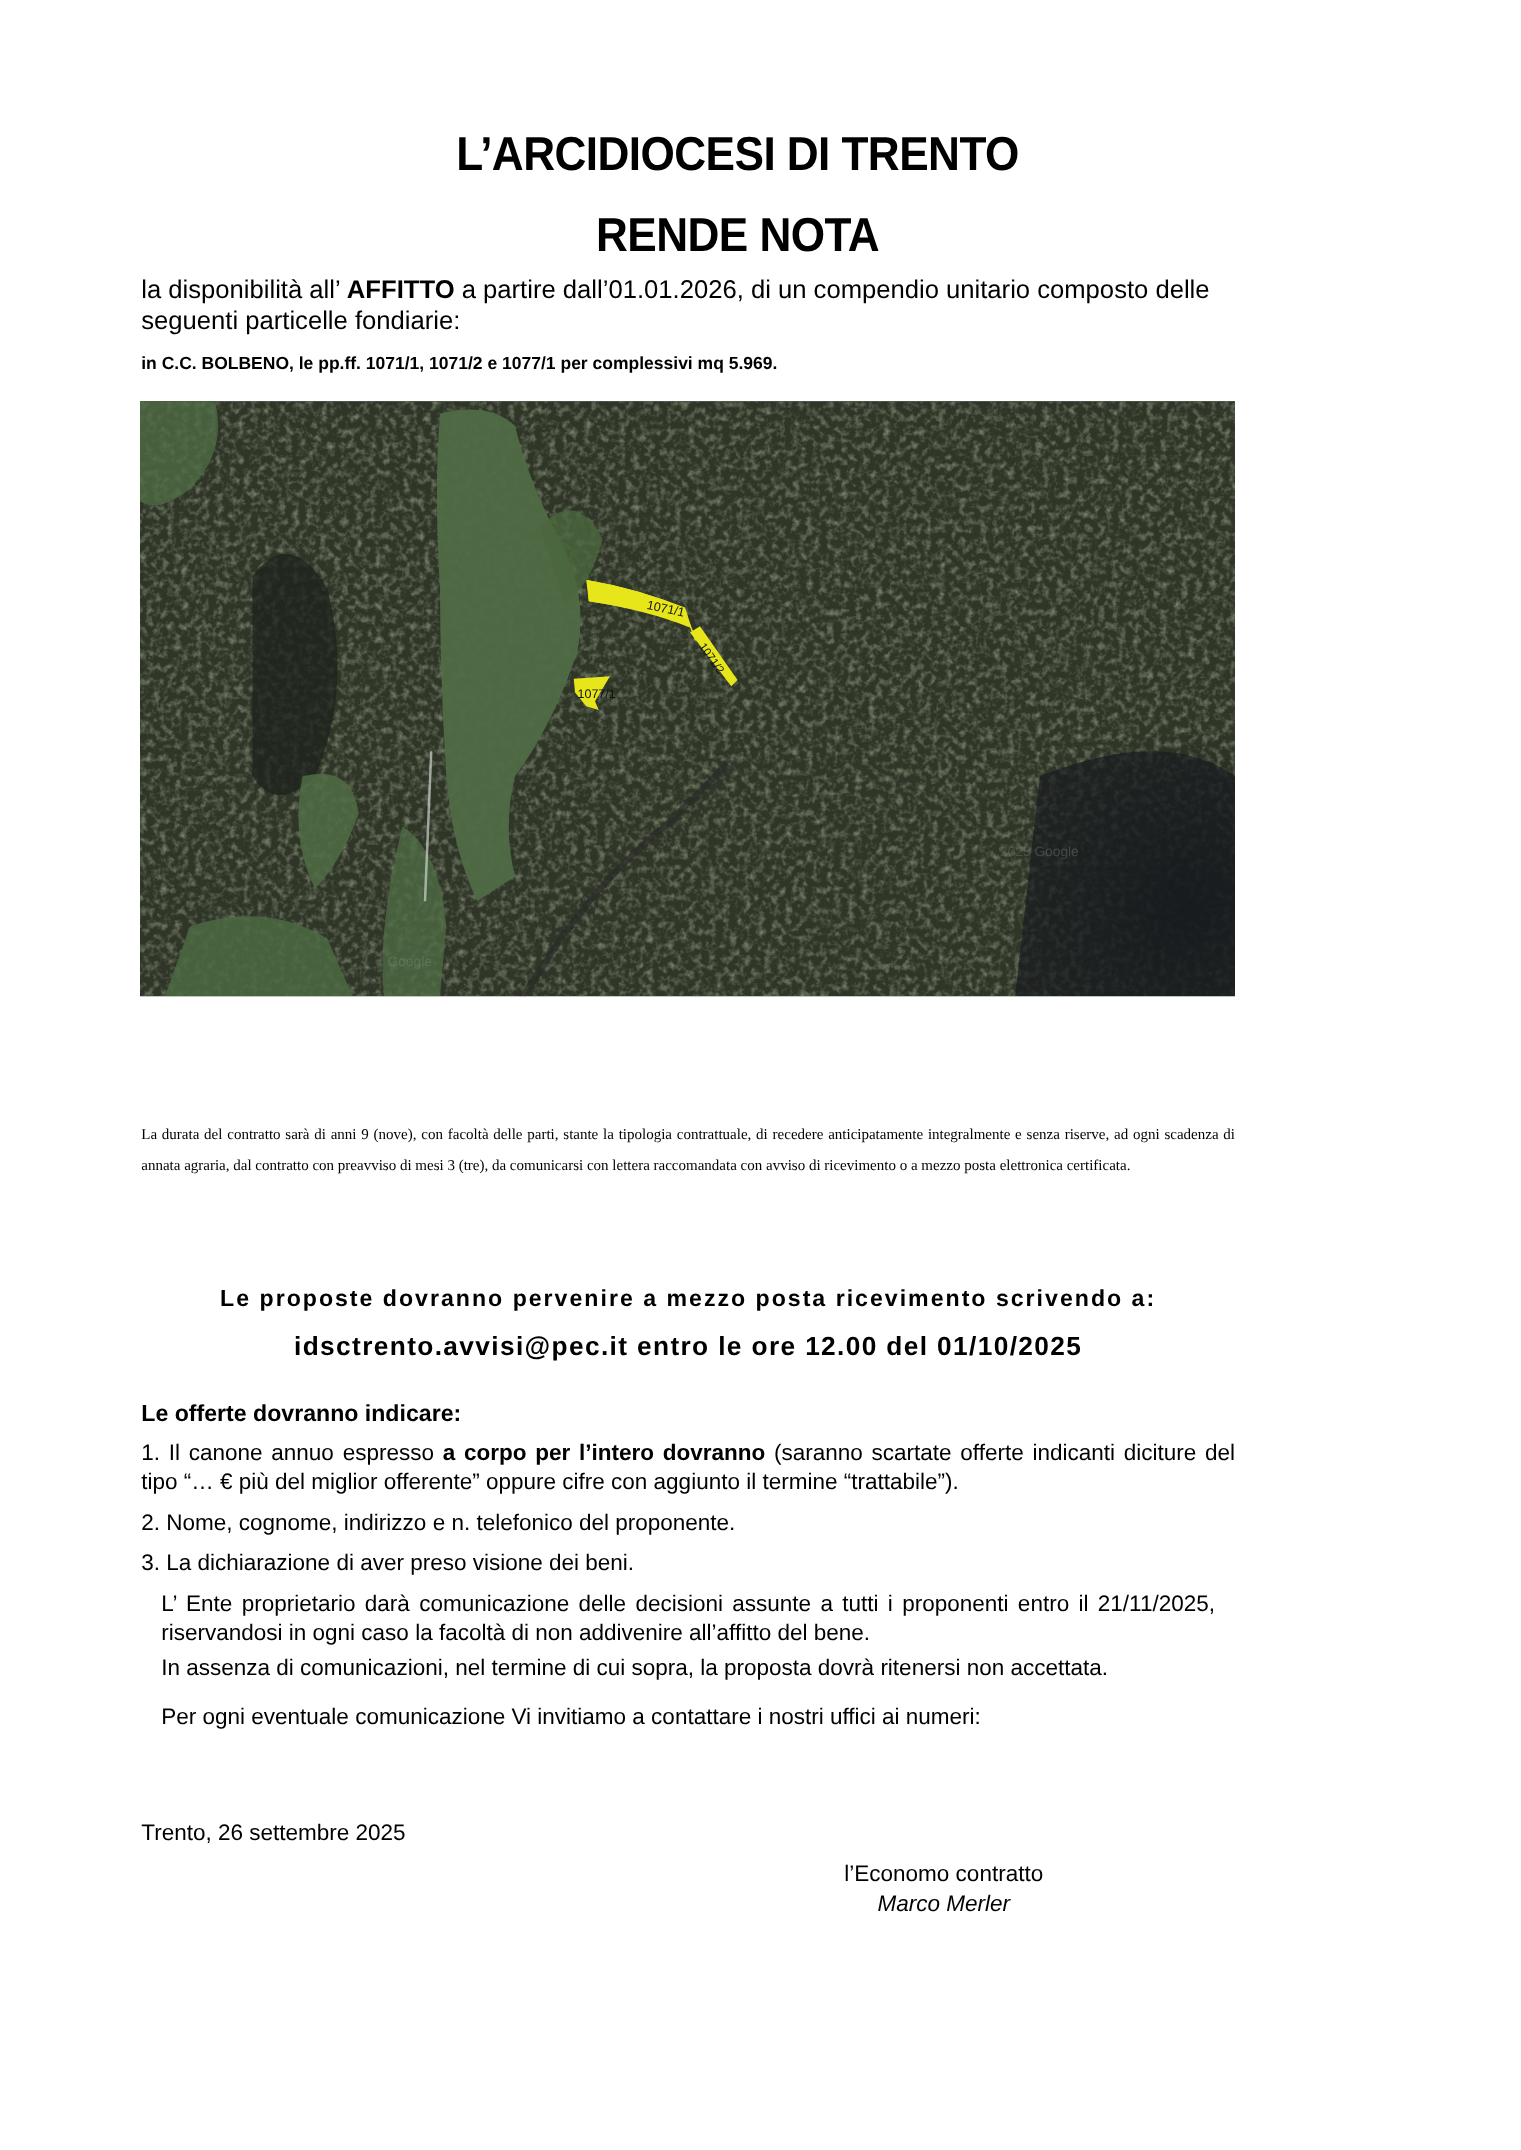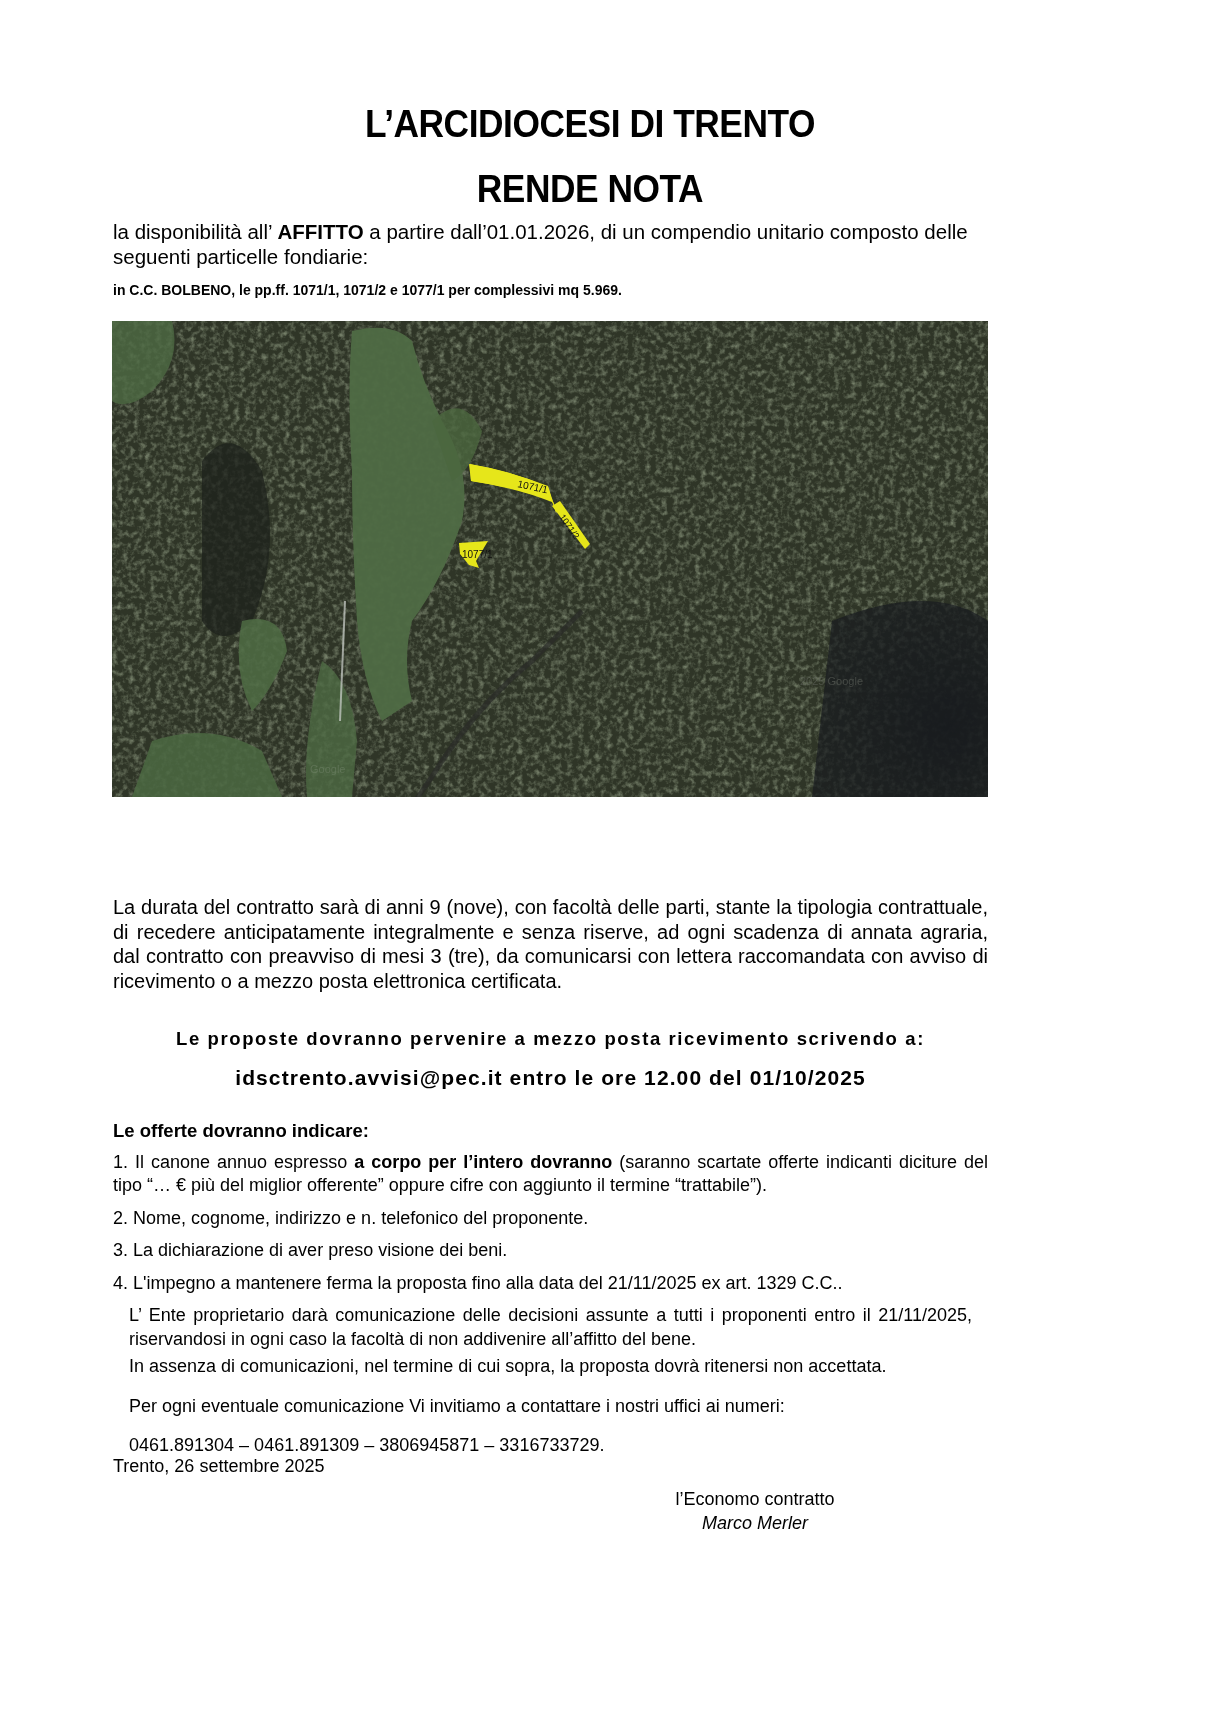--- a/index.html
+++ b/index.html
@@ -6,21 +6,21 @@
   body { width: 1217px; height: 1720px; position: relative; overflow: hidden; font-family: "Liberation Sans", sans-serif; color: #000; }
   .abs { position: absolute; }
   .title { left: 0; width: 1180px; text-align: center; font-weight: bold; font-size: 38px; letter-spacing: -0.5px; transform: scaleX(0.93); transform-origin: center; }
   #title1 { top: 103px; }
   #title2 { top: 168px; }
   .body-text { font-size: 20.5px; line-height: 25px; }
   #intro { top: 219px; left: 113px; width: 880px; }
   #parcel-line { top: 282px; left: 113px; width: 900px; font-size: 14px; font-weight: bold; white-space: nowrap; }
   #map { top: 321px; left: 112px; width: 876px; height: 476px; overflow: hidden; background: #2a2f24; }
   #map svg { display: block; }
-  #contract { top: 895px; left: 113px; width: 875px; text-align: justify; font-size: 20px; line-height: 24.5px; }
+  #contract { top: 895px; left: 113px; width: 875px; text-align: justify; font-size: 12px; line-height: 24.5px; font-family: Liberation Serif, serif; }
   #contract p { margin: 0; }
   #proposals-heading { top: 1028px; left: 113px; width: 875px; text-align: center; font-size: 18.5px; font-weight: bold; letter-spacing: 1.6px; }
   #email-line { top: 1066px; left: 113px; width: 875px; text-align: center; font-size: 21px; font-weight: bold; letter-spacing: 1.1px; }
   #offers { top: 1119px; left: 113px; width: 875px; font-size: 18px; line-height: 23.5px; }
   #offers .hdr { font-weight: bold; margin: 0 0 8px 0; }
   #offers .item { margin: 0 0 9px 0; text-align: justify; }
   #offers .closing { margin: 16px; text-align: justify; }
   #offers .closing.sp { margin-top: 0; margin-bottom: 4px; }
   #place-date { top: 1456px; left: 113px; font-size: 18px; }
   #signature { top: 1487px; left: 640px; width: 230px; text-align: center; font-size: 18px; line-height: 24px; }
@@ -86,25 +86,23 @@
 </div>
 
 <div class="abs" id="proposals-heading">Le proposte dovranno pervenire a mezzo posta ricevimento scrivendo a:</div>
 <div class="abs" id="email-line">idsctrento.avvisi@pec.it entro le ore 12.00 del 01/10/2025</div>
 
 <div class="abs" id="offers">
   <p class="hdr" style="font-size:18.5px;">Le offerte dovranno indicare:</p>
   <p class="item"><span>1. Il canone annuo espresso </span><b>a corpo per l’intero dovranno</b><span> (saranno scartate offerte indicanti diciture del tipo “… € più del miglior offerente” oppure cifre con aggiunto il termine “trattabile”).</span></p>
   <p class="item">2. Nome, cognome, indirizzo e n. telefonico del proponente.</p>
   <p class="item">3. La dichiarazione di aver preso visione dei beni.</p>
-  <p class="item">4. L'impegno a mantenere ferma la proposta fino alla data del 21/11/2025 ex art. 1329 C.C..</p>
   <p class="closing sp">L’ Ente proprietario darà comunicazione delle decisioni assunte a tutti i proponenti entro il 21/11/2025, riservandosi in ogni caso la facoltà di non addivenire all’affitto del bene.</p>
   <p class="closing sp">In assenza di comunicazioni, nel termine di cui sopra, la proposta dovrà ritenersi non accettata.</p>
   <p class="closing">Per ogni eventuale comunicazione Vi invitiamo a contattare i nostri uffici ai numeri:</p>
-  <p class="closing">0461.891304 – 0461.891309 – 3806945871 – 3316733729.</p>
 </div>
 
 <div class="abs" id="place-date">Trento, 26 settembre 2025</div>
 
 <div class="abs" id="signature">
   <div>l’Economo contratto</div>
   <div class="name">Marco Merler</div>
 </div>
 
 </body></html>

